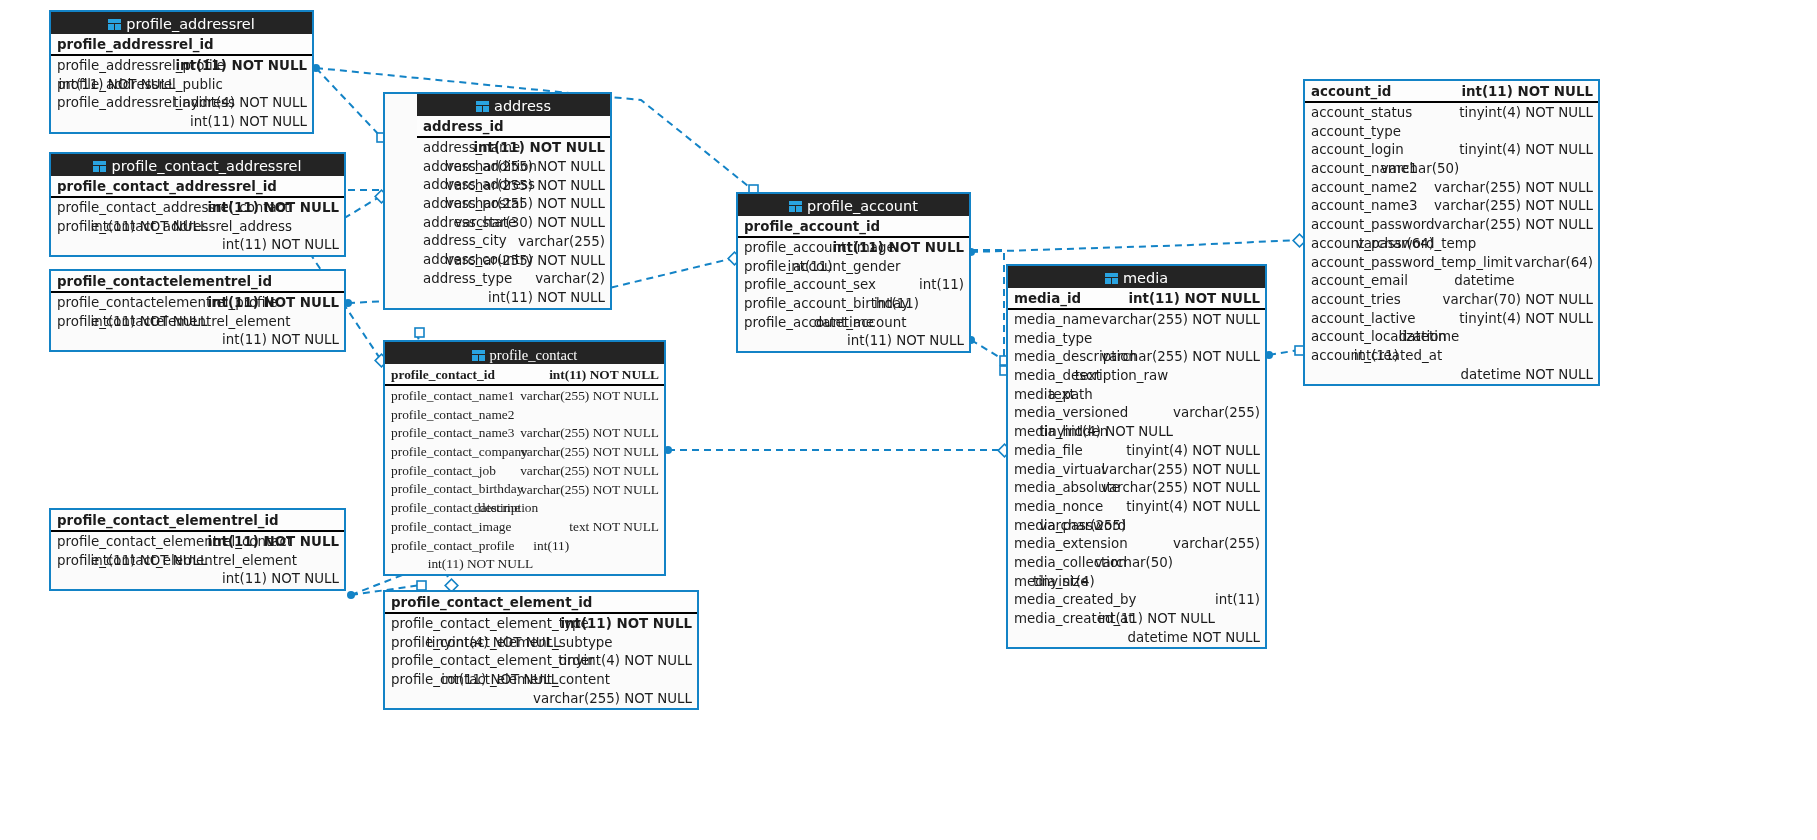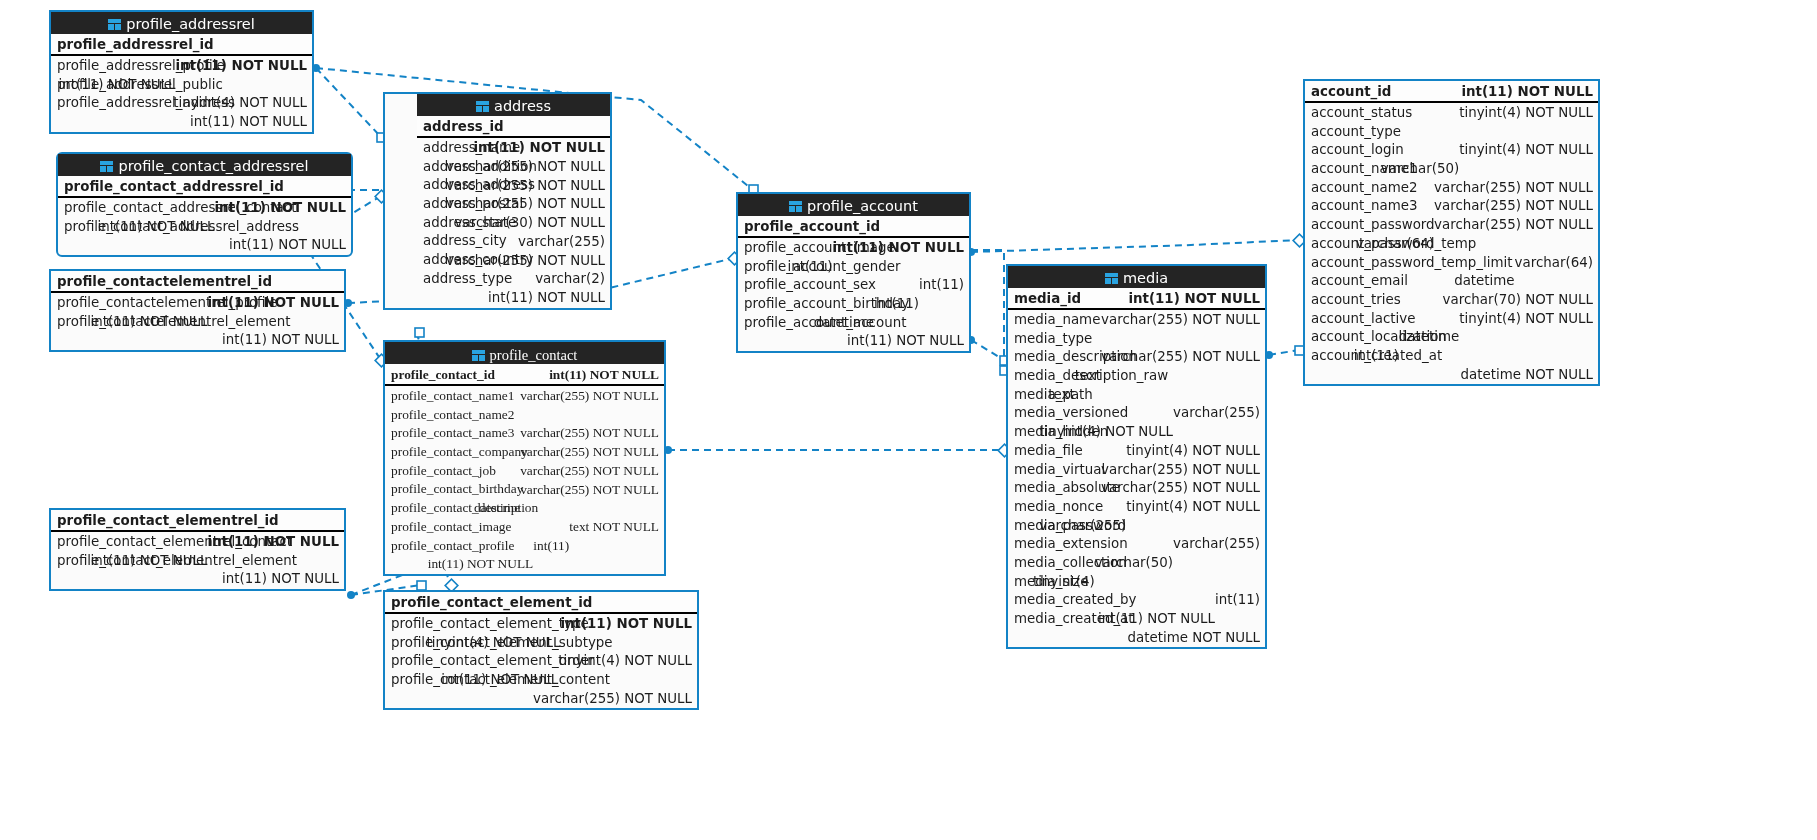--- a/index.html
+++ b/index.html
@@ -167,21 +167,21 @@
   <div id="tables-layer">
       <div class="table-box" style="left: 8px; top: 10px; width: 265px;">
         <div class="tbl-header"><span class="hdr-inner"><span class="tbl-icon"><i class="t"></i><i class="bl"></i><i class="br"></i></span><span>profile_addressrel</span></span></div>
         <div class="row pk-row"><span class="col-name">profile_addressrel_id</span><span class="col-type">int(11) NOT NULL</span></div>
         <div class="rows-body">
           <div class="row"><span class="col-name">profile_addressrel_profile</span><span class="col-type">int(11) NOT NULL</span></div>
           <div class="row"><span class="col-name">profile_addressrel_public</span><span class="col-type">tinyint(4) NOT NULL</span></div>
           <div class="row"><span class="col-name">profile_addressrel_address</span><span class="col-type">int(11) NOT NULL</span></div>
         </div>
       </div>
-      <div class="table-box" style="left: 15px; top: 152px; width: 297px; border-radius: 6px;">
+      <div class="table-box" style="left: 8px; top: 152px; width: 297px;">
         <div class="tbl-header"><span class="hdr-inner"><span class="tbl-icon"><i class="t"></i><i class="bl"></i><i class="br"></i></span><span>profile_contact_addressrel</span></span></div>
         <div class="row pk-row"><span class="col-name">profile_contact_addressrel_id</span><span class="col-type">int(11) NOT NULL</span></div>
         <div class="rows-body">
           <div class="row"><span class="col-name">profile_contact_addressrel_contact</span><span class="col-type">int(11) NOT NULL</span></div>
           <div class="row"><span class="col-name">profile_contact_addressrel_address</span><span class="col-type">int(11) NOT NULL</span></div>
         </div>
       </div>
       <div class="table-box" style="left: 8px; top: 269px; width: 297px;">
         <div class="row pk-row"><span class="col-name">profile_contactelementrel_id</span><span class="col-type">int(11) NOT NULL</span></div>
         <div class="rows-body">

